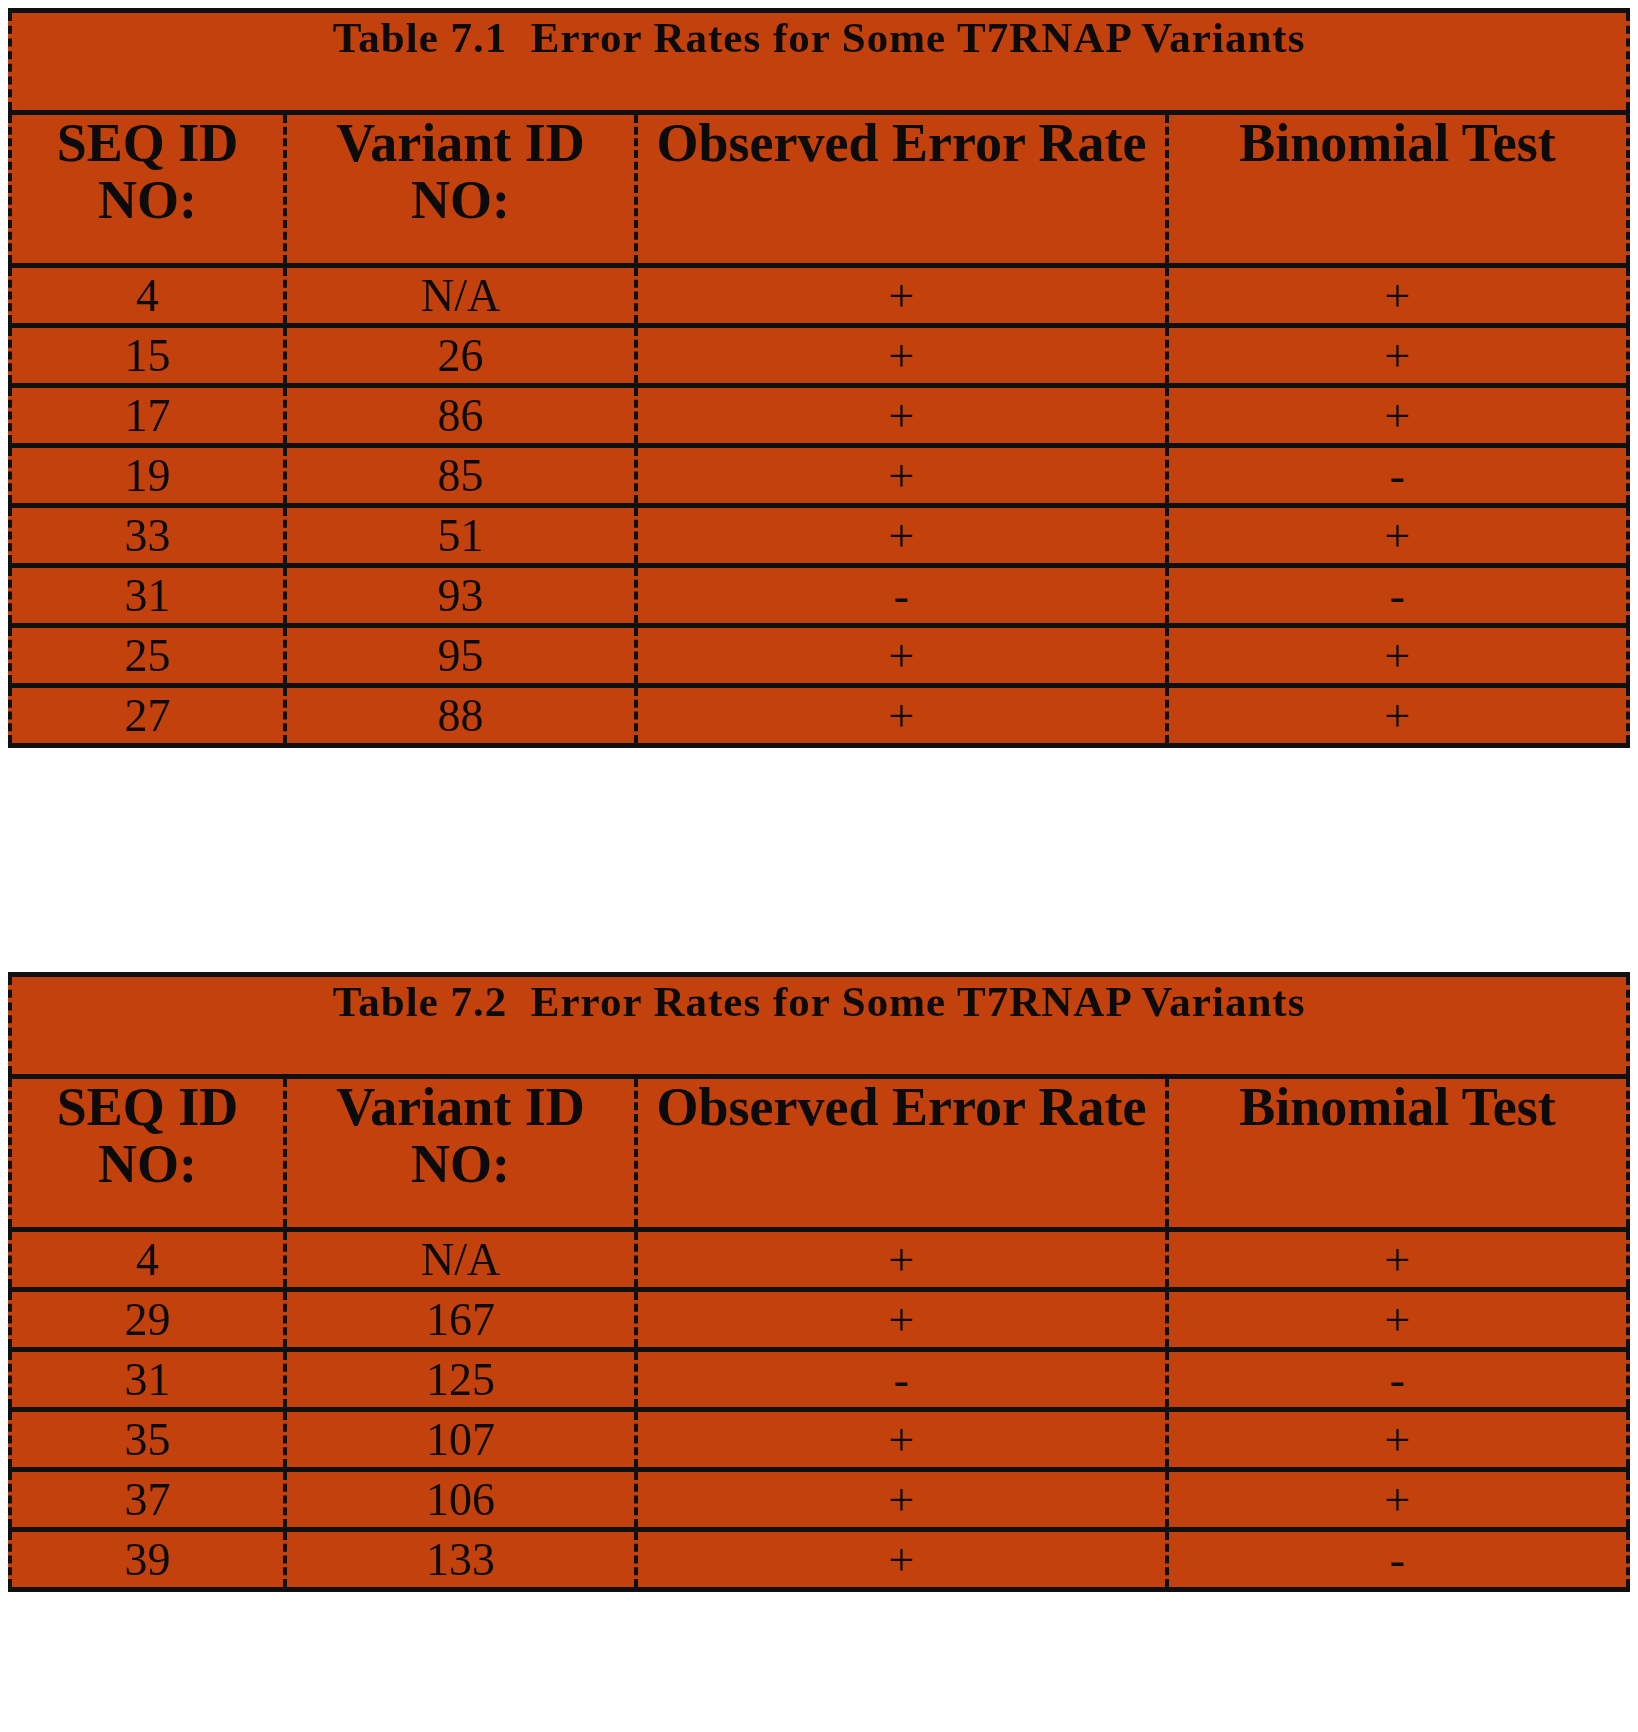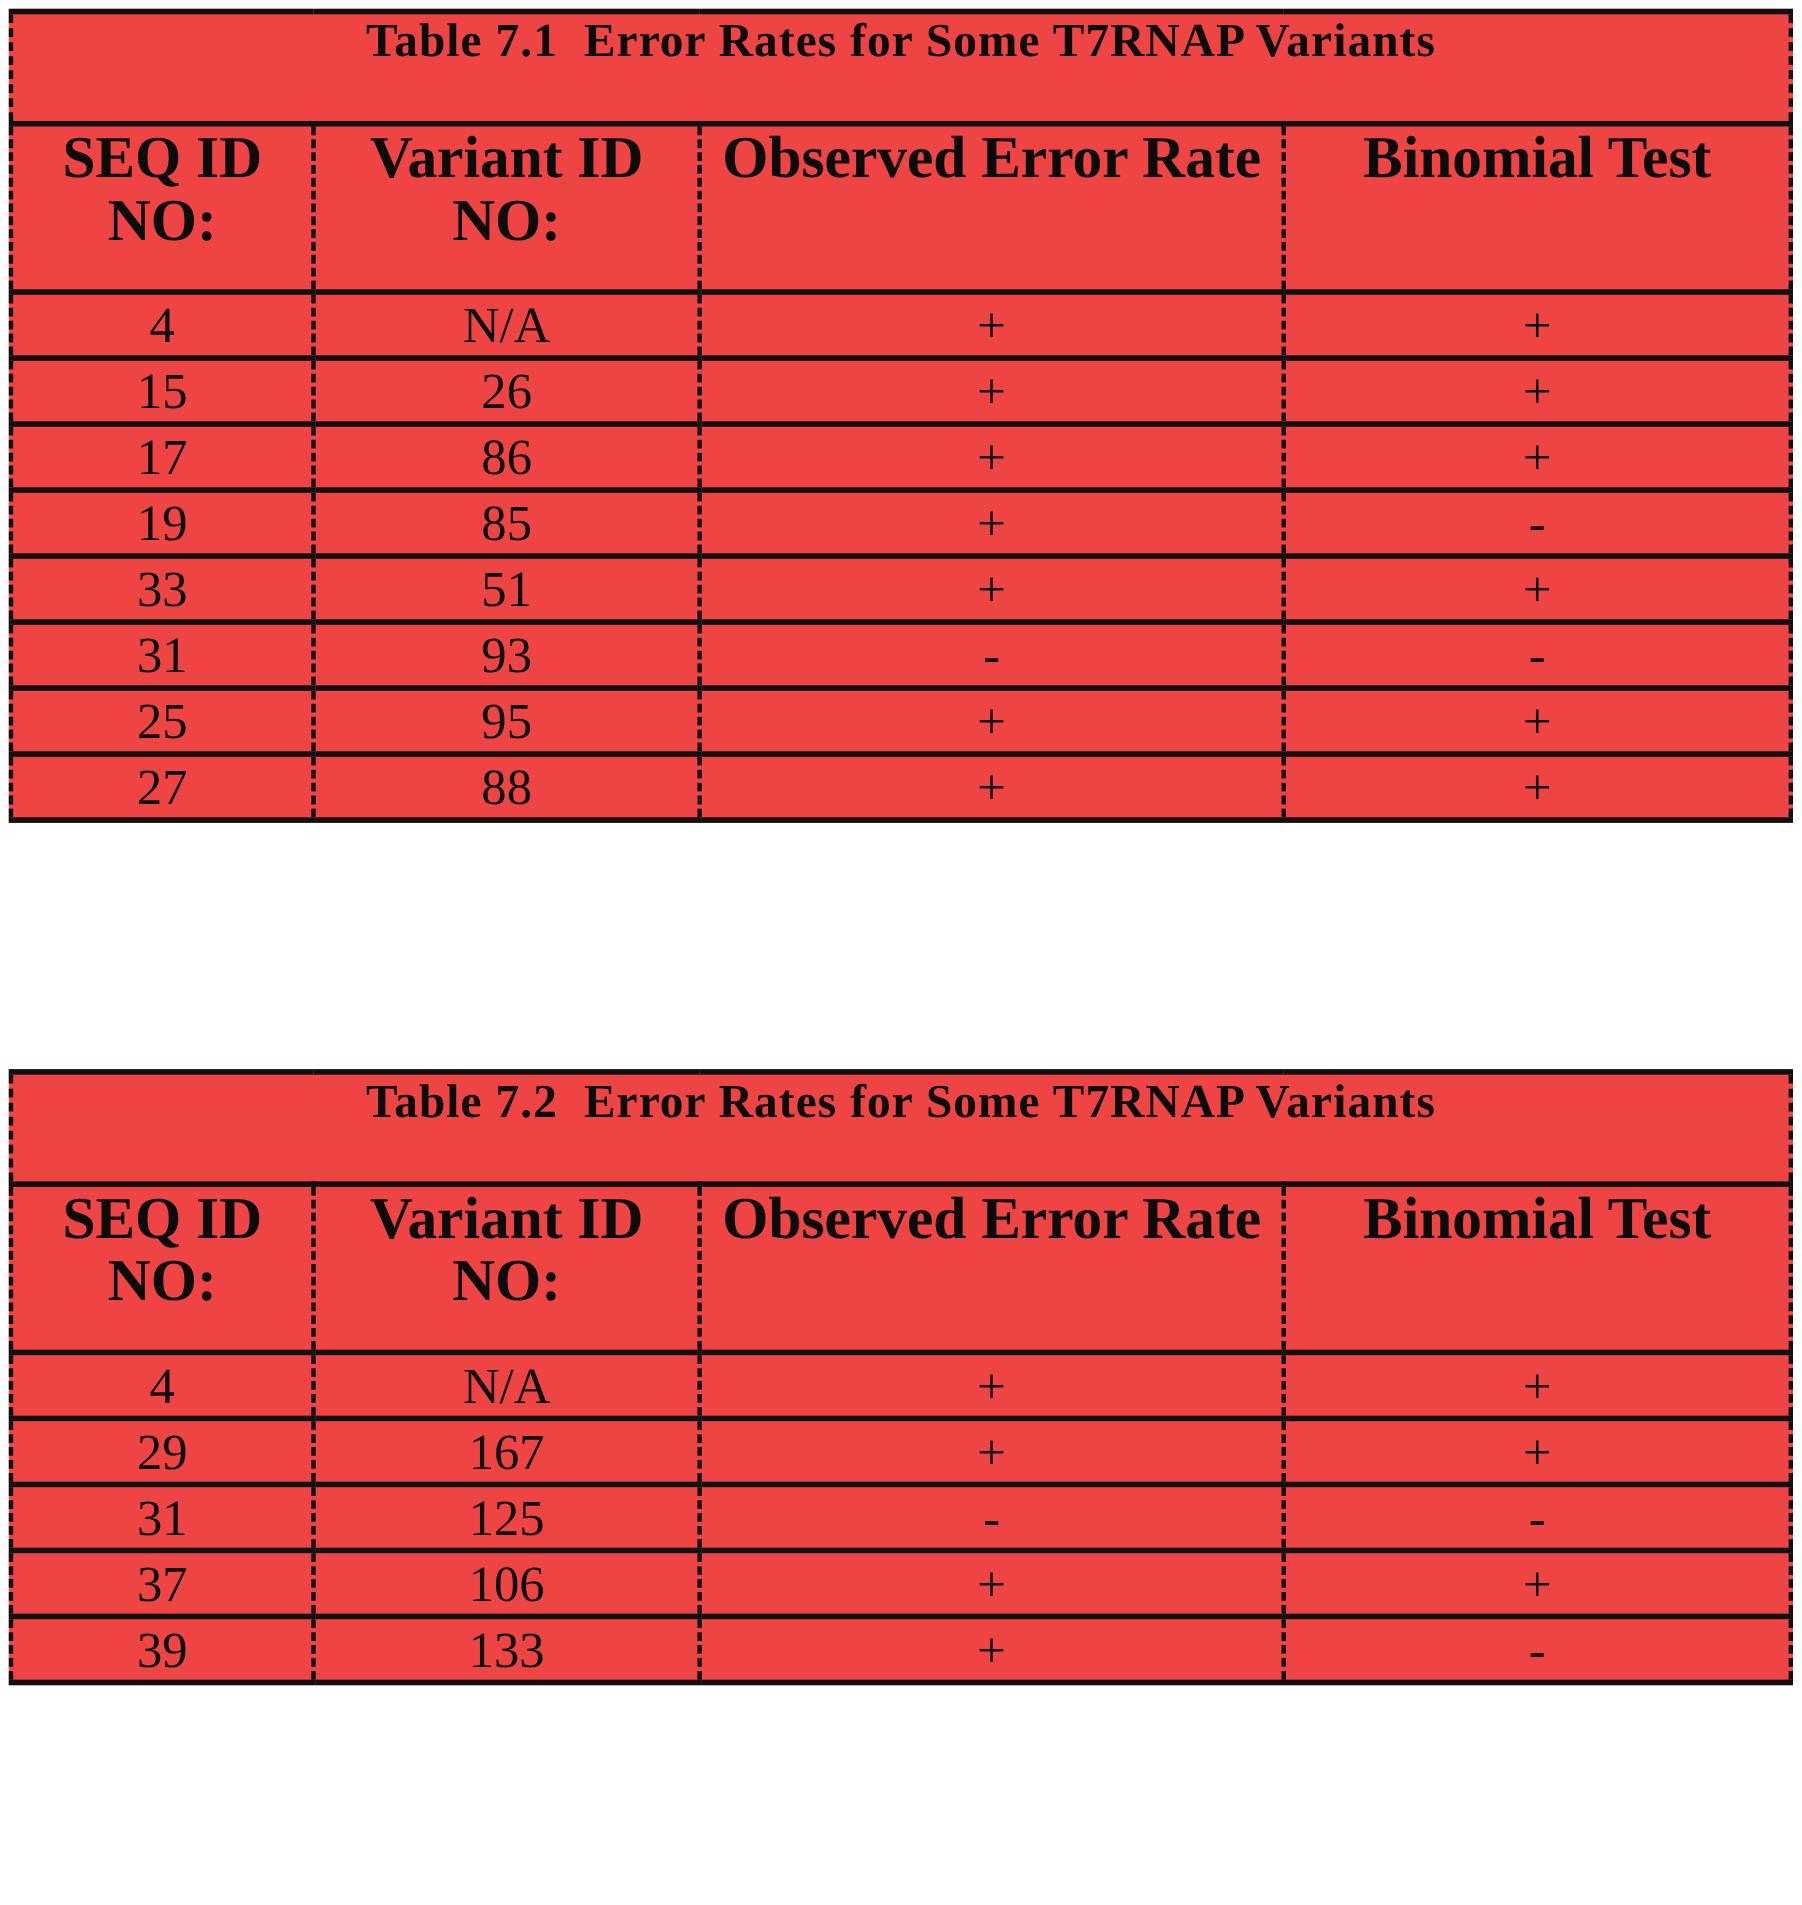--- a/index.html
+++ b/index.html
@@ -17,21 +17,21 @@
     width: 1638px;
     height: 1732px;
     overflow: hidden;
   }
   table.ptable {
     position: absolute;
     left: 8px;
     width: 1622px;
     border-collapse: collapse;
     table-layout: fixed;
-    background: #ef4444;
+    background: #c2410c;
   }
   #table-7-1 { top: 8px; }
   #table-7-2 { top: 972px; }
 
   .ptable th, .ptable td {
     border-top: 5px solid #101010;
     border-bottom: 5px solid #101010;
     border-left: 4px dashed #101010;
     border-right: 4px dashed #101010;
     text-align: center;
@@ -173,20 +173,26 @@
           <td>+</td>
           <td>+</td>
         </tr>
         <tr>
           <td>31</td>
           <td>125</td>
           <td>-</td>
           <td>-</td>
         </tr>
         <tr>
+          <td>35</td>
+          <td>107</td>
+          <td>+</td>
+          <td>+</td>
+        </tr>
+        <tr>
           <td>37</td>
           <td>106</td>
           <td>+</td>
           <td>+</td>
         </tr>
         <tr>
           <td>39</td>
           <td>133</td>
           <td>+</td>
           <td>-</td>

